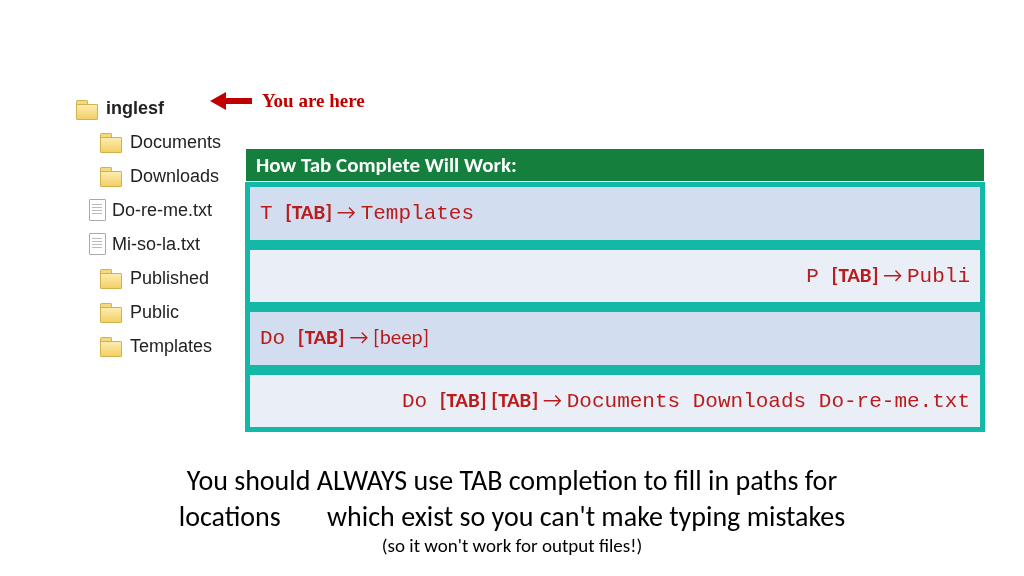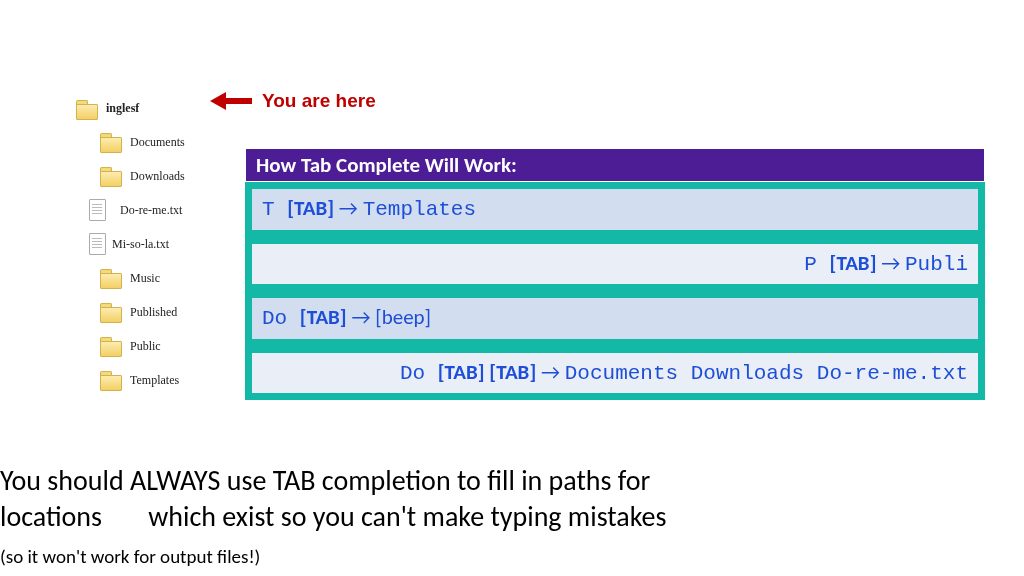--- a/index.html
+++ b/index.html
@@ -26,22 +26,22 @@
     font-weight: 400;
     letter-spacing: 0.2px;
     color: #111;
   }
 
   
   .tree {
     position: absolute;
     left: 76px;
     top: 92px;
-    font-family: Liberation Serif, serif;
-    font-size: 12px;
+    font-family: Liberation Sans, sans-serif;
+    font-size: 18px;
     color: #222;
   }
   .tree-row {
     display: flex;
     align-items: center;
     height: 33px;
   }
   .tree-row.root { font-weight: bold; }
   .tree-row.sub  { margin-left: 24px; height: 34px; }
   .tree-label { margin-left: 8px; }
@@ -123,64 +123,65 @@
   }
   .arrow-head {
     position: absolute;
     left: 0; top: -1px;
     width: 0; height: 0;
     border-right: 16px solid #c00000;
     border-top: 9px solid transparent;
     border-bottom: 9px solid transparent;
   }
   .here-text {
-    font-family: Liberation Sans, sans-serif;
+    font-family: Liberation Serif, serif;
     font-weight: bold;
     color: #c00000;
     font-size: 19px;
   }
 
   
   .table {
     position: absolute;
     left: 245px;
     top: 148px;
     width: 740px;
     font-size: 21px;
   }
   .thead {
-    background: #4c1d95;
+    background: #15803d;
     color: #fff;
     font-weight: bold;
     padding: 3px 10px 3px 10px;
     font-size: 21px;
     border: 1px solid #fff;
   }
   .trow {
-    padding: 4px 10px;
+    padding: 10px 10px;
     background: #d2deef;
-    color: #1d4ed8;
-    border: 7px solid #14b8a6;
+    color: #b91c1c;
+    border: 5px solid #14b8a6;
     line-height: 1.5;
   }
   .trow.alt { background: #eaeff7; text-align: right; }
 
   .mono { font-family: "Courier New", monospace; }
   .tab  { font-weight: bold; font-family: Calibri, Arial, sans-serif; }
   .arrowchar { font-family: Calibri, Arial, sans-serif; }
 
   
   .footer {
     position: absolute;
     left: 0;
     width: 1024px;
+    text-align: center;
   }
   .footer1 { top: 463px; font-size: 28px; }
   .footer2 { top: 499px; font-size: 28px; }
-  .footer3 { top: 534px; font-size: 19px; margin-top: 11px; }
+  .footer3 { top: 534px; font-size: 19px; }
   .bold { font-weight: normal; margin-left: 40px; }
 </style>
 </head>
 <body>
 
 <div class="slide">
 
 
   <div class="tree">
     <div class="tree-row root">
@@ -191,29 +192,25 @@
         <div class="tree-row sub">
           <span class="folder-icon"></span>
           <span class="tree-label">Documents</span>
         </div>
         <div class="tree-row sub">
           <span class="folder-icon"></span>
           <span class="tree-label">Downloads</span>
         </div>
         <div class="tree-row sub" style="margin-left: 10px;">
           <span class="file-icon"></span>
-          <span class="tree-label" style="margin-left: 12px;">Do-re-me.txt</span>
+          <span class="tree-label" style="margin-left: 4px;">Do-re-me.txt</span>
         </div>
         <div class="tree-row sub" style="margin-left: 10px;">
           <span class="file-icon"></span>
           <span class="tree-label" style="margin-left: 4px;">Mi-so-la.txt</span>
-        </div>
-        <div class="tree-row sub">
-          <span class="folder-icon"></span>
-          <span class="tree-label">Music</span>
         </div>
         <div class="tree-row sub">
           <span class="folder-icon"></span>
           <span class="tree-label">Published</span>
         </div>
         <div class="tree-row sub">
           <span class="folder-icon"></span>
           <span class="tree-label">Public</span>
         </div>
         <div class="tree-row sub">

